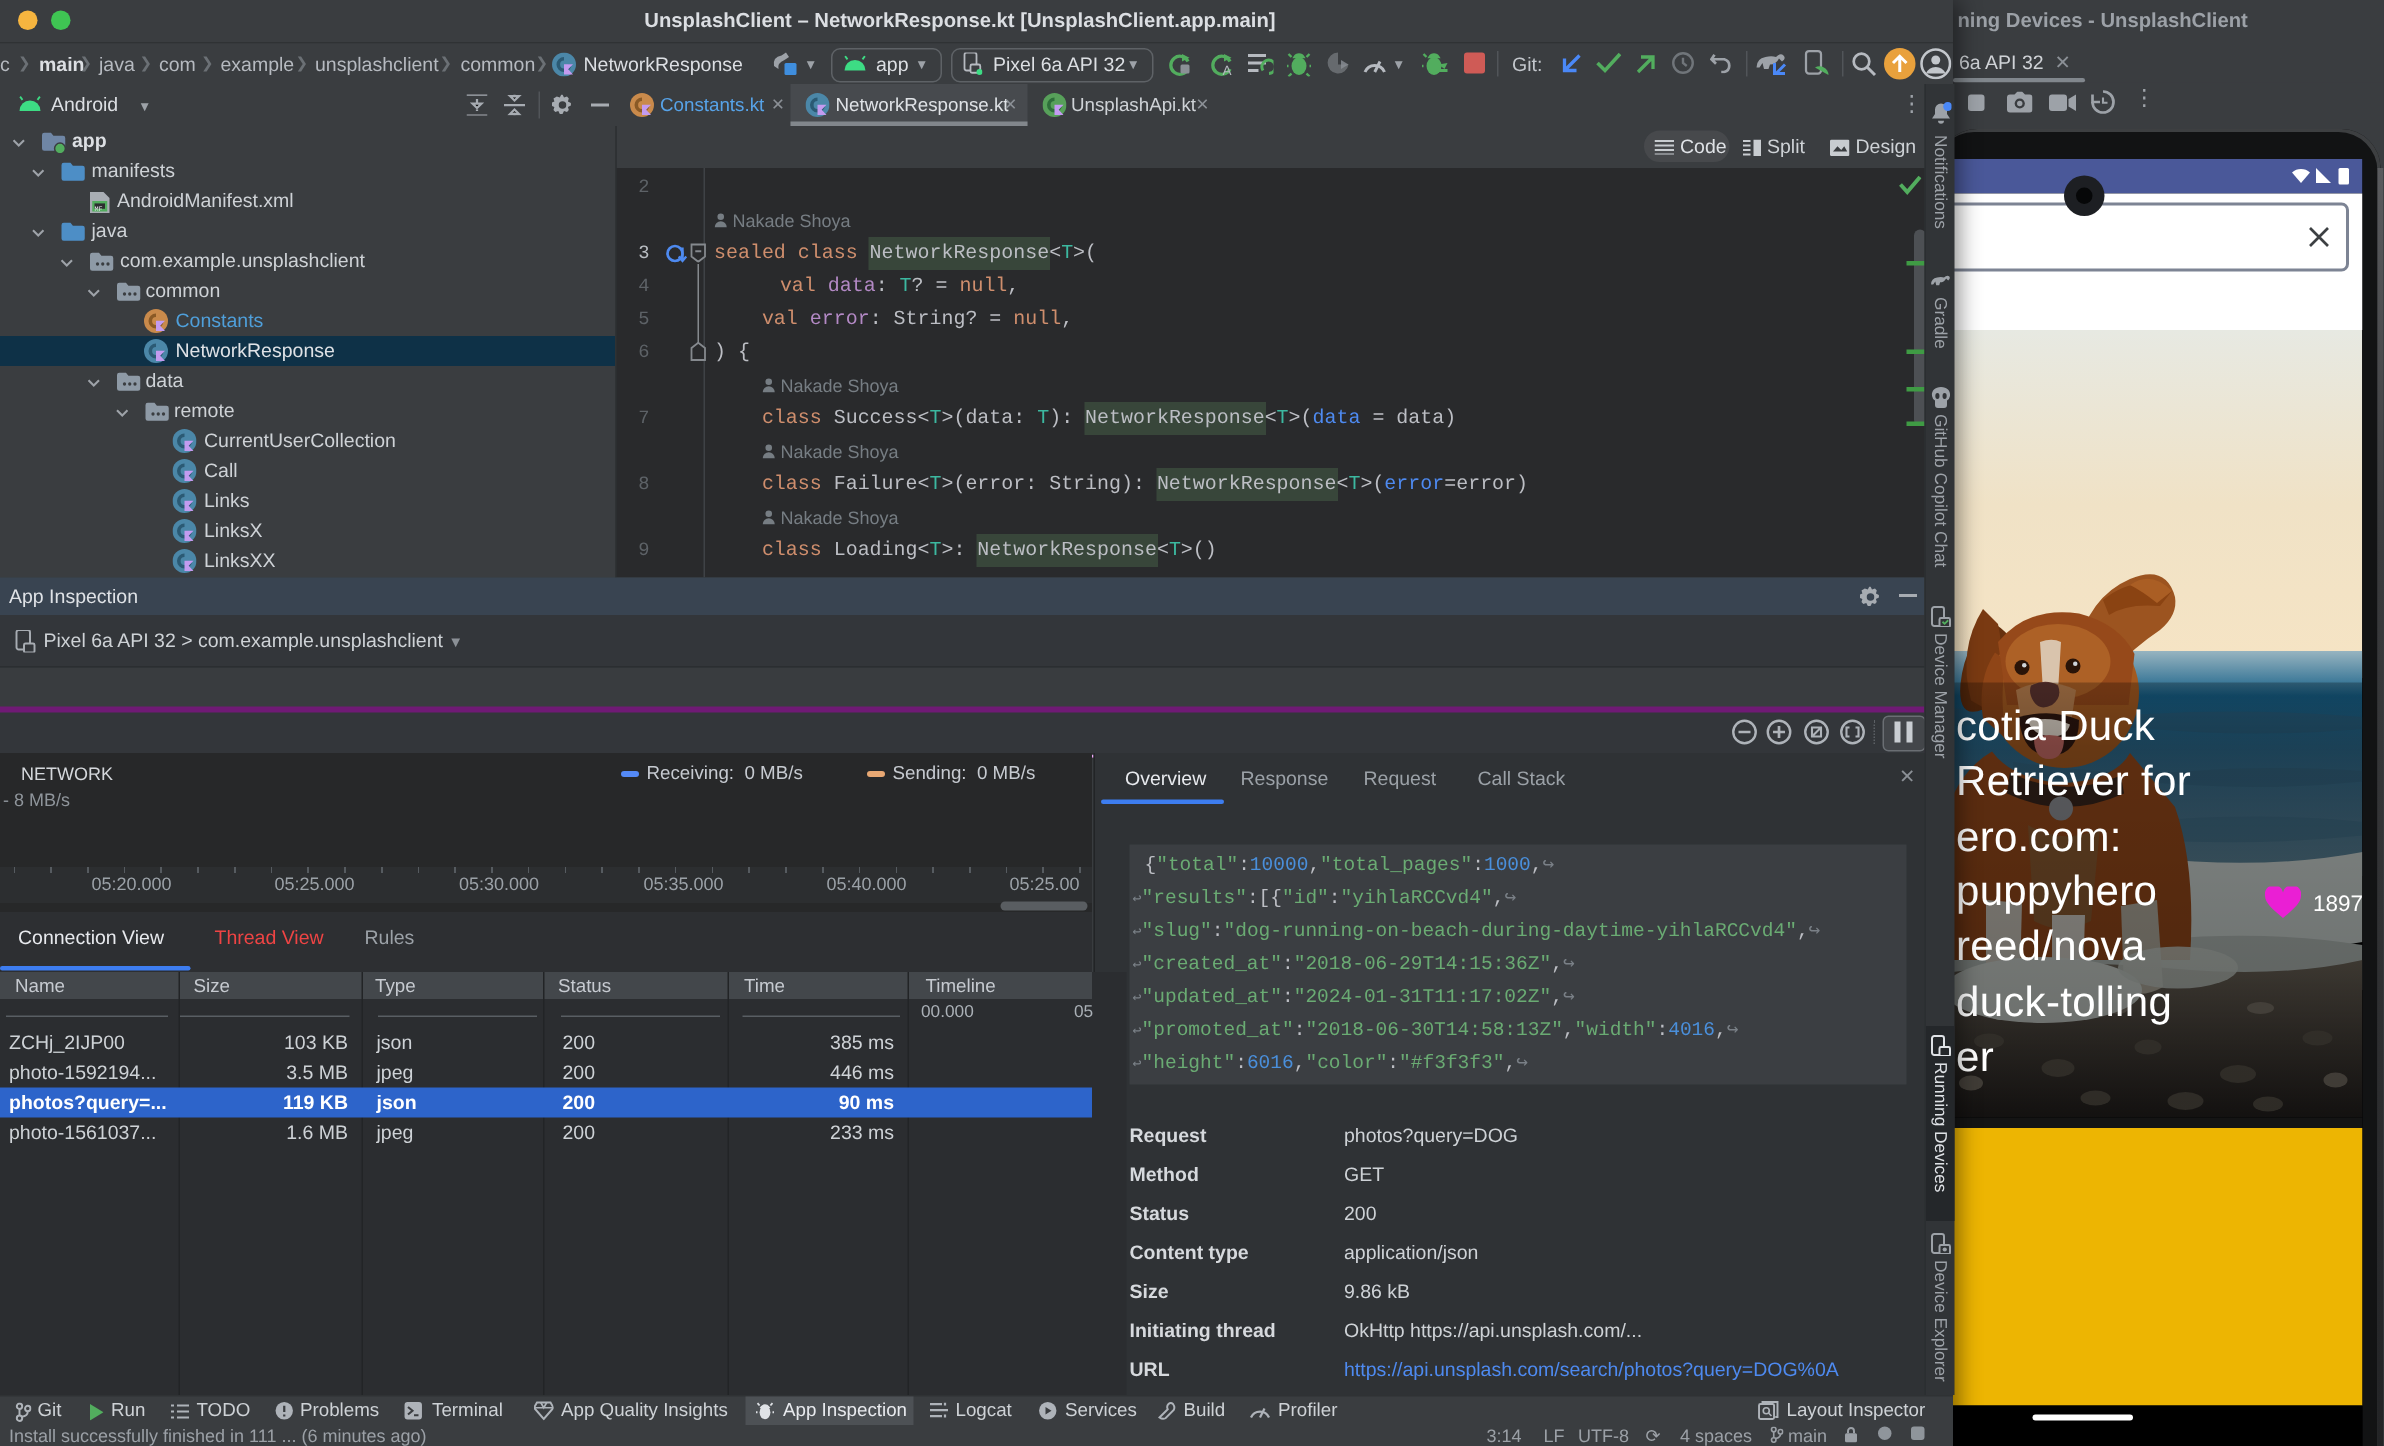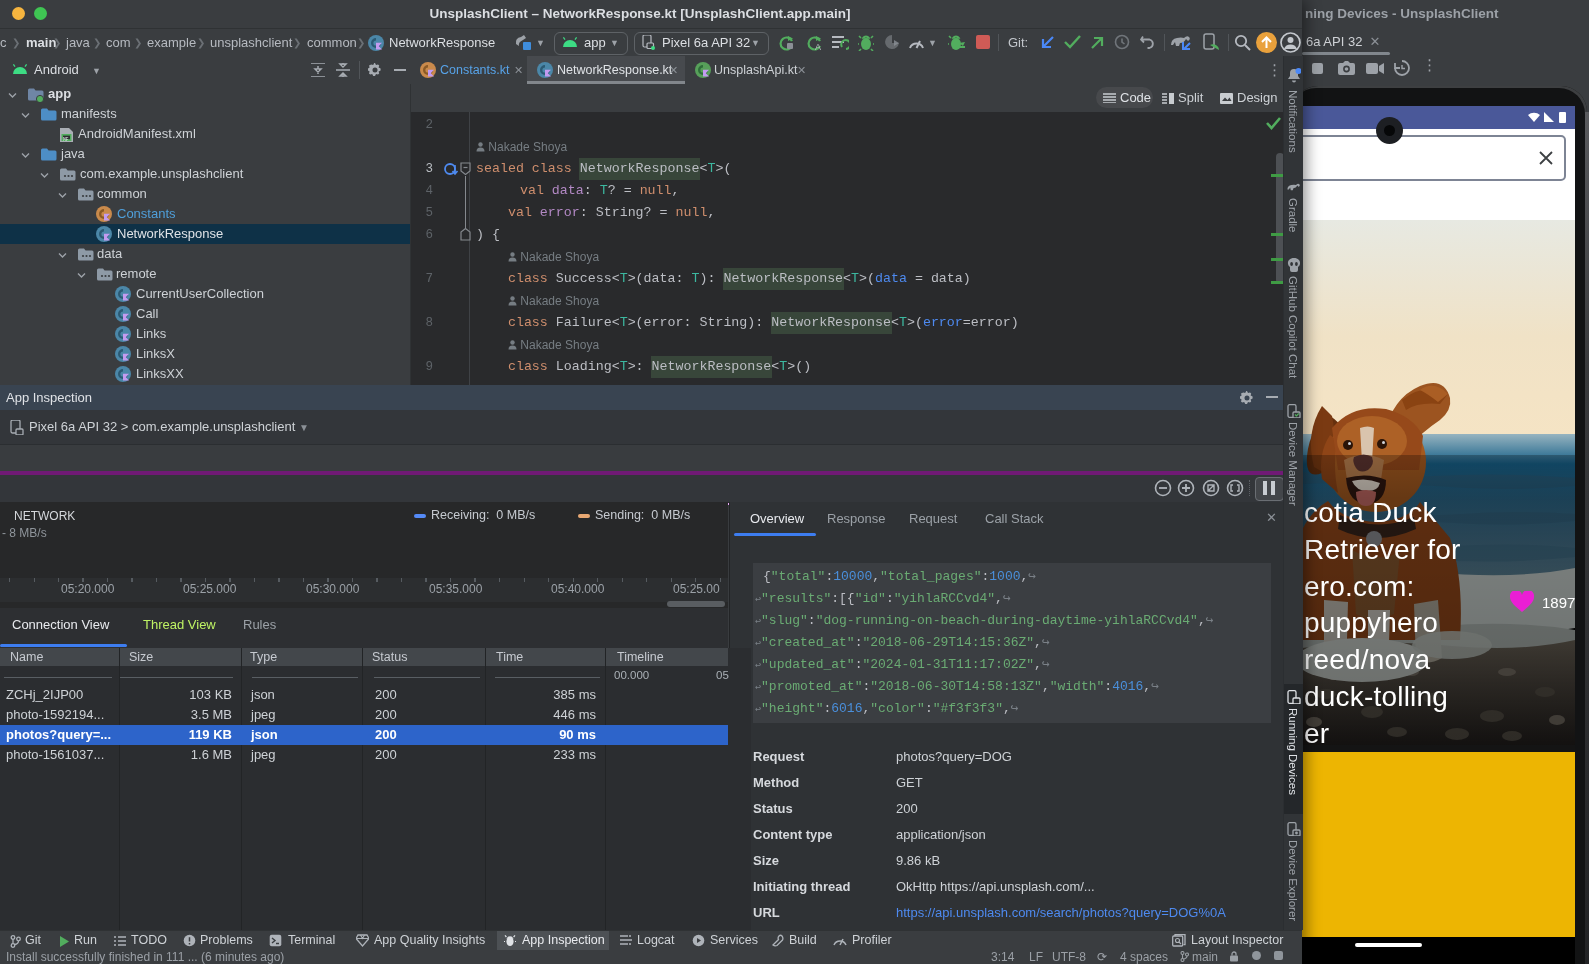--- a/index.html
+++ b/index.html
@@ -141,21 +141,21 @@
             <path d="M22 380 l24 2 -2 74 q-12 8 -22 0 Z" fill="#c9c4ba"></path>
             <path d="M66 390 h22 l-2 64 q-10 8 -20 0 Z" fill="#d2cec6"></path>
             <path d="M112 384 l24 -4 4 58 q-14 8 -26 2 Z" fill="#b3ad9f"></path>
             <ellipse cx="60" cy="440" rx="66" ry="22" fill="#cfd5d0"></ellipse>
             <ellipse cx="150" cy="425" rx="40" ry="14" fill="#c4cbc6" opacity="0.85"></ellipse>
           </g>
           <rect y="235" width="273" height="290" fill="url(#scrimg)"></rect>
         </svg>
       </div>
 
-      <div class="abs nowrap" style="left:2px;top:360px;font-size:28px;line-height:36.8px;color:#fff;font-weight:400;letter-spacing:0.2px;margin-top:29px;">
+      <div class="abs nowrap" style="left:2px;top:360px;font-size:28px;line-height:36.8px;color:#fff;font-weight:400;letter-spacing:0.2px;">
         cotia Duck<br>Retriever for<br>ero.com:<br>puppyhero<br>reed/nova<br>duck-tolling<br>er
       </div>
 
       <svg class="abs" style="left:208px;top:485px;" width="24" height="21" viewBox="0 0 24 21">
           <path d="M12 21 C5 15 0 11 0 6 A6 6 0 0 1 12 4 A6 6 0 0 1 24 6 C24 11 19 15 12 21 Z" fill="#ea1fd4"></path>
         </svg>
       <div class="abs nowrap" style="left:240px;top:488px;font-size:15px;color:#fff;">1897</div>
 
       <div class="abs" style="left:0;top:639px;width:273px;height:7px;background:#141414;"></div>
       <div class="abs" style="left:0;top:646px;width:273px;height:185px;background:#edb502;"></div>
@@ -633,21 +633,21 @@
       <div class="abs nowrap" style="left:2px;top:135px;"><span style="color:#7a8087;font-size:10px;">↩</span><span style="color:#6aab73;">"height"</span><span style="color:#bcbec4;">:</span><span style="color:#4a8fdb;">6016</span><span style="color:#bcbec4;">,</span><span style="color:#6aab73;">"color"</span><span style="color:#bcbec4;">:</span><span style="color:#6aab73;">"#f3f3f3"</span><span style="color:#bcbec4;">,</span><span style="color:#7a8087;">↪</span></div>
     </div>
 
     <div class="abs nowrap" style="left:23px;top:242px;font-size:13px;color:#d6d9dd;font-weight:bold;line-height:26px;">Request<br>Method<br>Status<br>Content type<br>Size<br>Initiating thread<br>URL</div>
     <div class="abs nowrap" style="left:166px;top:242px;font-size:13px;color:#ced2d6;line-height:26px;">photos?query=DOG<br>GET<br>200<br>application/json<br>9.86 kB<br>OkHttp https://api.unsplash.com/...<br><span style="color:#4e8af0;">https://api.unsplash.com/search/photos?query=DOG%0A</span></div>
   </div>
 
   <div class="abs" style="left:0;top:608px;width:728px;height:40px;background:#2d2f32;" id="conntabs">
     <span class="abs nowrap" style="left:12px;top:9px;font-size:13px;color:#e8eaee;">Connection View</span>
     <div class="abs" style="left:0;top:36px;width:127px;height:3px;background:#3d7df0;border-radius:2px;"></div>
-    <span class="abs nowrap" style="left:143px;top:9px;font-size:13px;color:#bef264;">Thread View</span>
+    <span class="abs nowrap" style="left:143px;top:9px;font-size:13px;color:#ef4444;">Thread View</span>
     <span class="abs nowrap" style="left:243px;top:9px;font-size:13px;color:#9ba1a7;">Rules</span>
   </div>
 
   <div class="abs" style="left:0;top:648px;width:728px;height:282px;background:#2b2d30;overflow:hidden;padding-left:23px;" id="table">
 
     <div class="abs" style="left:0;top:0;width:728px;height:18px;background:#43474b;"></div>
     <span class="abs nowrap" style="left:10px;top:2px;font-size:12.5px;color:#c6cad0;">Name</span>
     <span class="abs nowrap" style="left:129px;top:2px;font-size:12.5px;color:#c6cad0;">Size</span>
     <span class="abs nowrap" style="left:250px;top:2px;font-size:12.5px;color:#c6cad0;">Type</span>
     <span class="abs nowrap" style="left:372px;top:2px;font-size:12.5px;color:#c6cad0;">Status</span>

